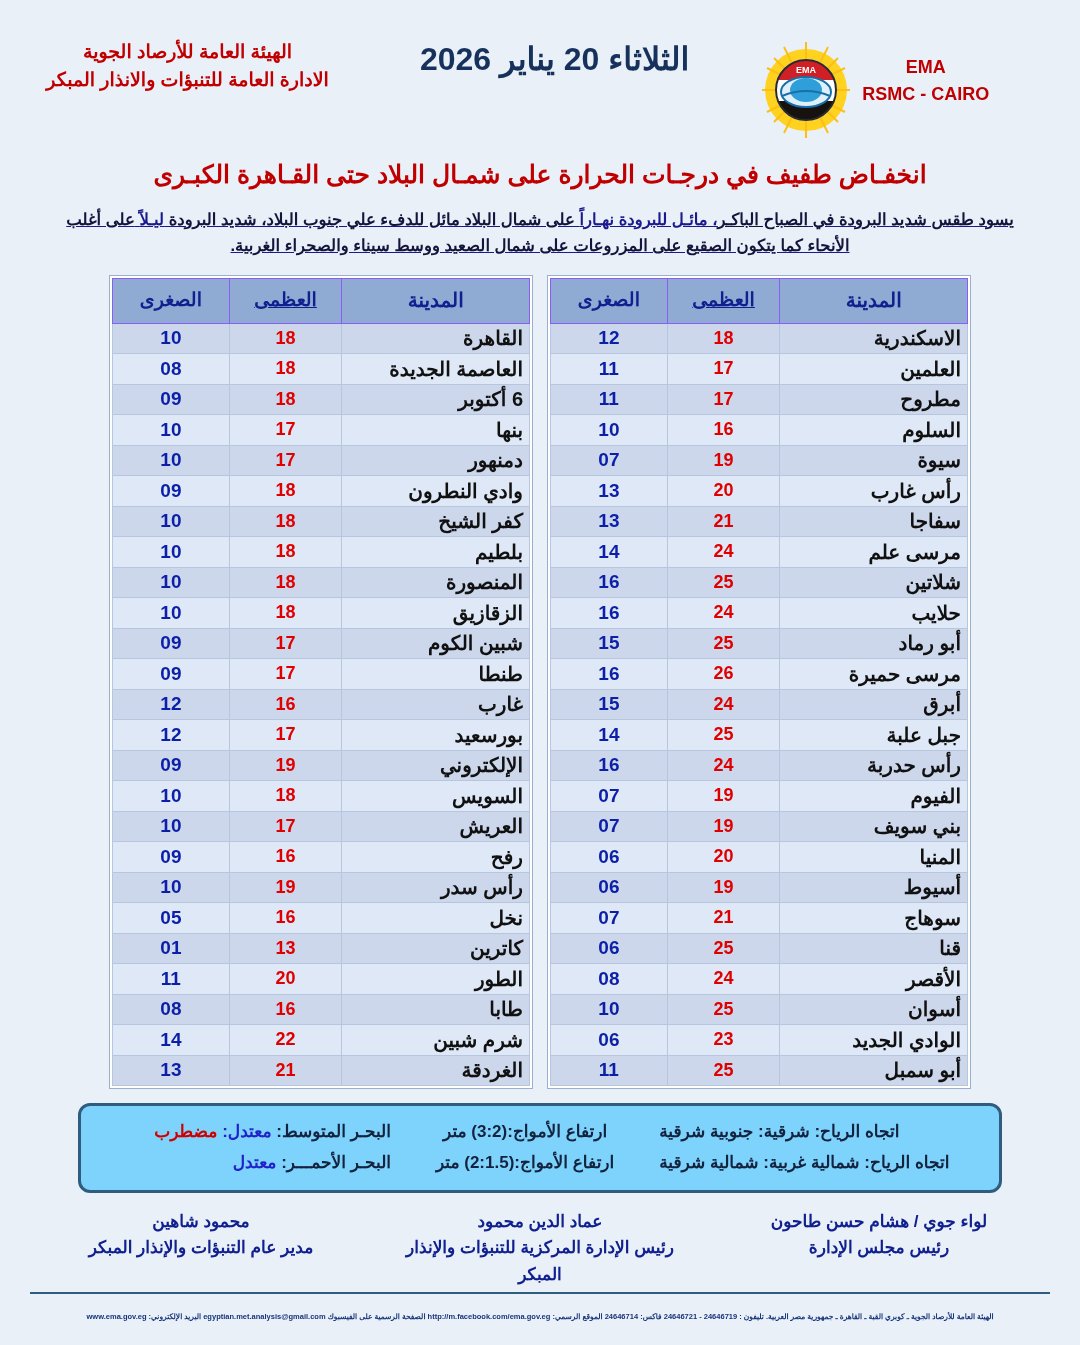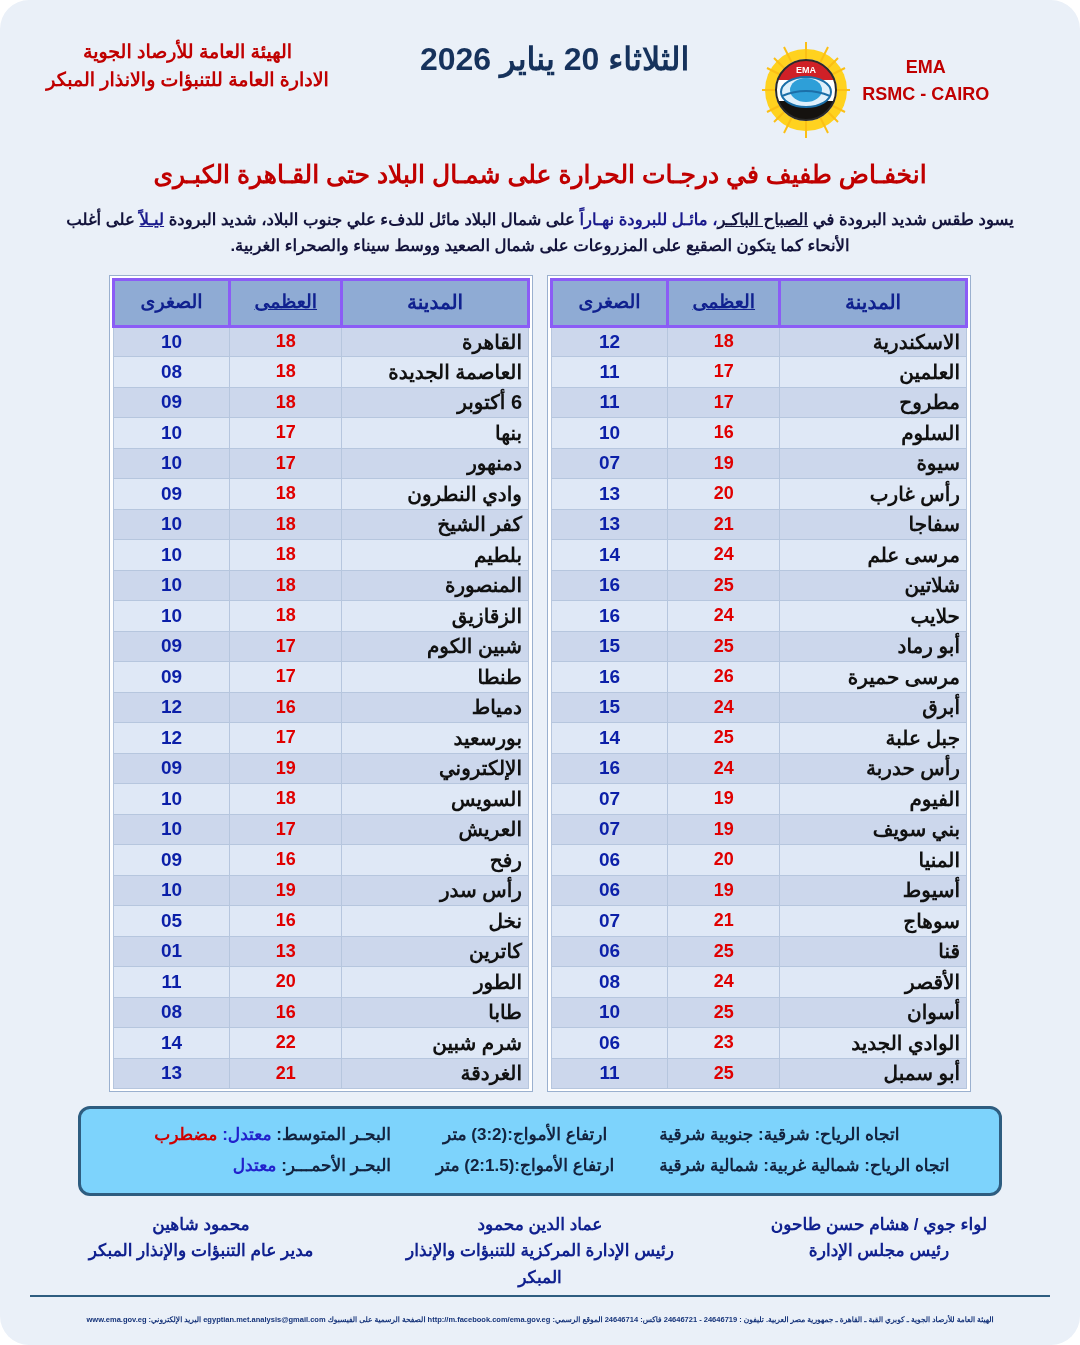--- a/index.html
+++ b/index.html
@@ -9,21 +9,20 @@
     width:1080px; height:1345px;
     background:#ffffff;
     font-family:"Liberation Sans", sans-serif;
     overflow:hidden;
   }
   .page {
     position:relative;
     width:1080px; height:1345px;
     background:#eaf0f8;
     padding:0;
-    border-radius:29px;
   }
   
   .header {
     display:flex; flex-direction:row-reverse;
     align-items:flex-start;
     justify-content:space-between;
     padding:26px 26px 0 26px;
     height:150px;
   }
   .hdr-right {
@@ -53,40 +52,40 @@
   }
   
   .headline {
     text-align:center; color:#c00000; font-weight:bold;
     font-size:25px; margin:8px 40px 0 40px; line-height:1.35;
     letter-spacing:.3px;
   }
   .summary {
     margin:14px 58px 0 58px;
     text-align:center; font-size:16.5px; font-weight:bold;
-    color:#1a1a8c; line-height:1.6;
+    color:#1a1a8c; line-height:1.6;text-decoration:underline;
   }
   .summary .dark { color:#14143c; }
   .summary .u { text-decoration:underline; }
   
   .tables {
     display:flex; flex-direction:row-reverse;
     justify-content:center; gap:14px;
     margin-top:16px; padding:0 26px;
   }
   .tblwrap {
     width:424px; background:#ffffff;
     border:1px solid #9ab0cf; padding:2px;
   }
   table { width:100%; border-collapse:collapse; table-layout:fixed; }
   thead th {
     background:#8fabd4; color:#10218f;
     font-weight:bold; font-size:19px;
     padding:9px 4px 11px 4px;
-    border:3px solid #8b5cf6;
+    border:1px solid #8b5cf6;
   }
   th.c-city { width:45%; font-size:20px; }
   th.c-max  { width:27%;text-decoration:underline; }
   th.c-min  { width:28%; }
   tbody td {
     border:1px solid #b6c6de;
     height:30.5px; padding:0 6px;
     font-weight:bold; text-align:center;
   }
   tbody tr:nth-child(odd)  td { background:#ccd7ec; }
@@ -270,21 +269,21 @@
               <td class="city">شبين الكوم</td>
               <td class="max">17</td>
               <td class="min">09</td>
             </tr>
             <tr>
               <td class="city">طنطا</td>
               <td class="max">17</td>
               <td class="min">09</td>
             </tr>
             <tr>
-              <td class="city">دمياط</td>
+              <td class="city">غارب</td>
               <td class="max">16</td>
               <td class="min">12</td>
             </tr>
             <tr>
               <td class="city">بورسعيد</td>
               <td class="max">17</td>
               <td class="min">12</td>
             </tr>
             <tr>
               <td class="city">الإلكتروني</td>

